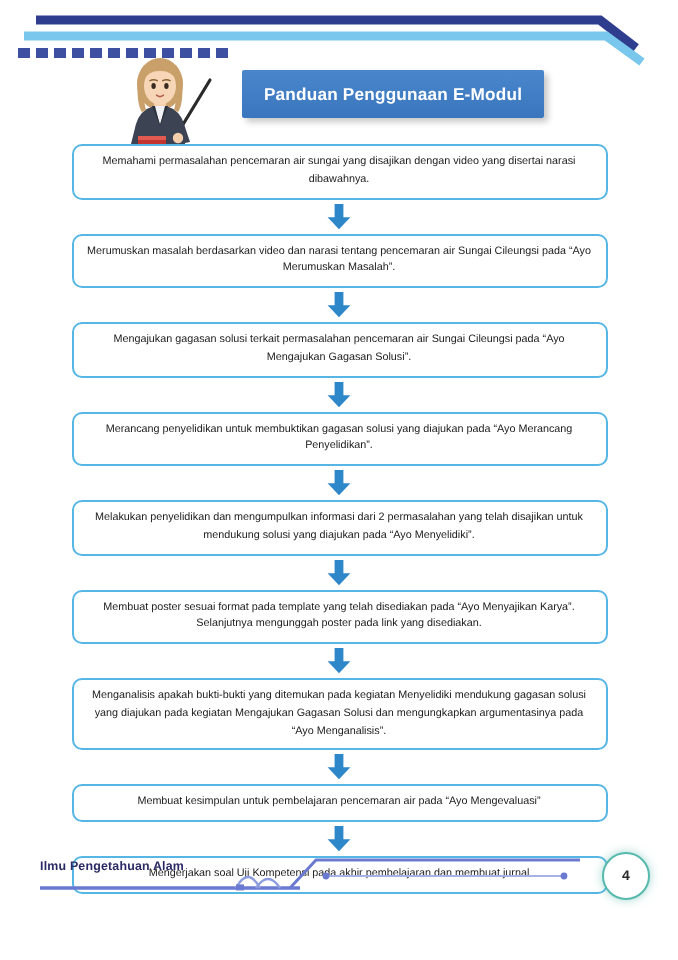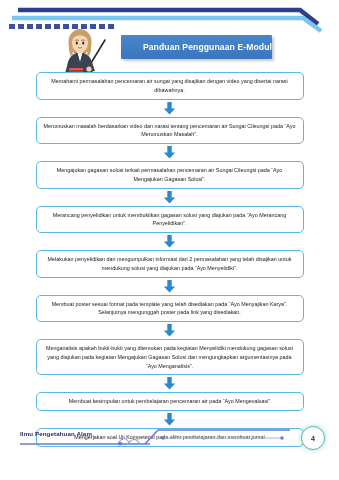--- a/index.html
+++ b/index.html
@@ -37,21 +37,21 @@
     position:absolute;left:57px;top:22px;width:52px;height:62px;
   }
 
   
   #title-banner{
     position:absolute;left:121px;top:35px;
     width:151px;height:24px;
     background:linear-gradient(180deg,#4a86cc 0%,#3a76bd 100%);
     border-radius:1px;
     box-shadow:2px 2px 3px rgba(0,0,0,.22);
-    display:flex;align-items:center;justify-content:flex-end;
+    display:flex;align-items:center;justify-content:center;
   }
   #title-banner span{
     color:#ffffff;
     font-size:8.6px;
     font-weight:bold;
     letter-spacing:.1px;
     white-space:nowrap;
   }
 
   

